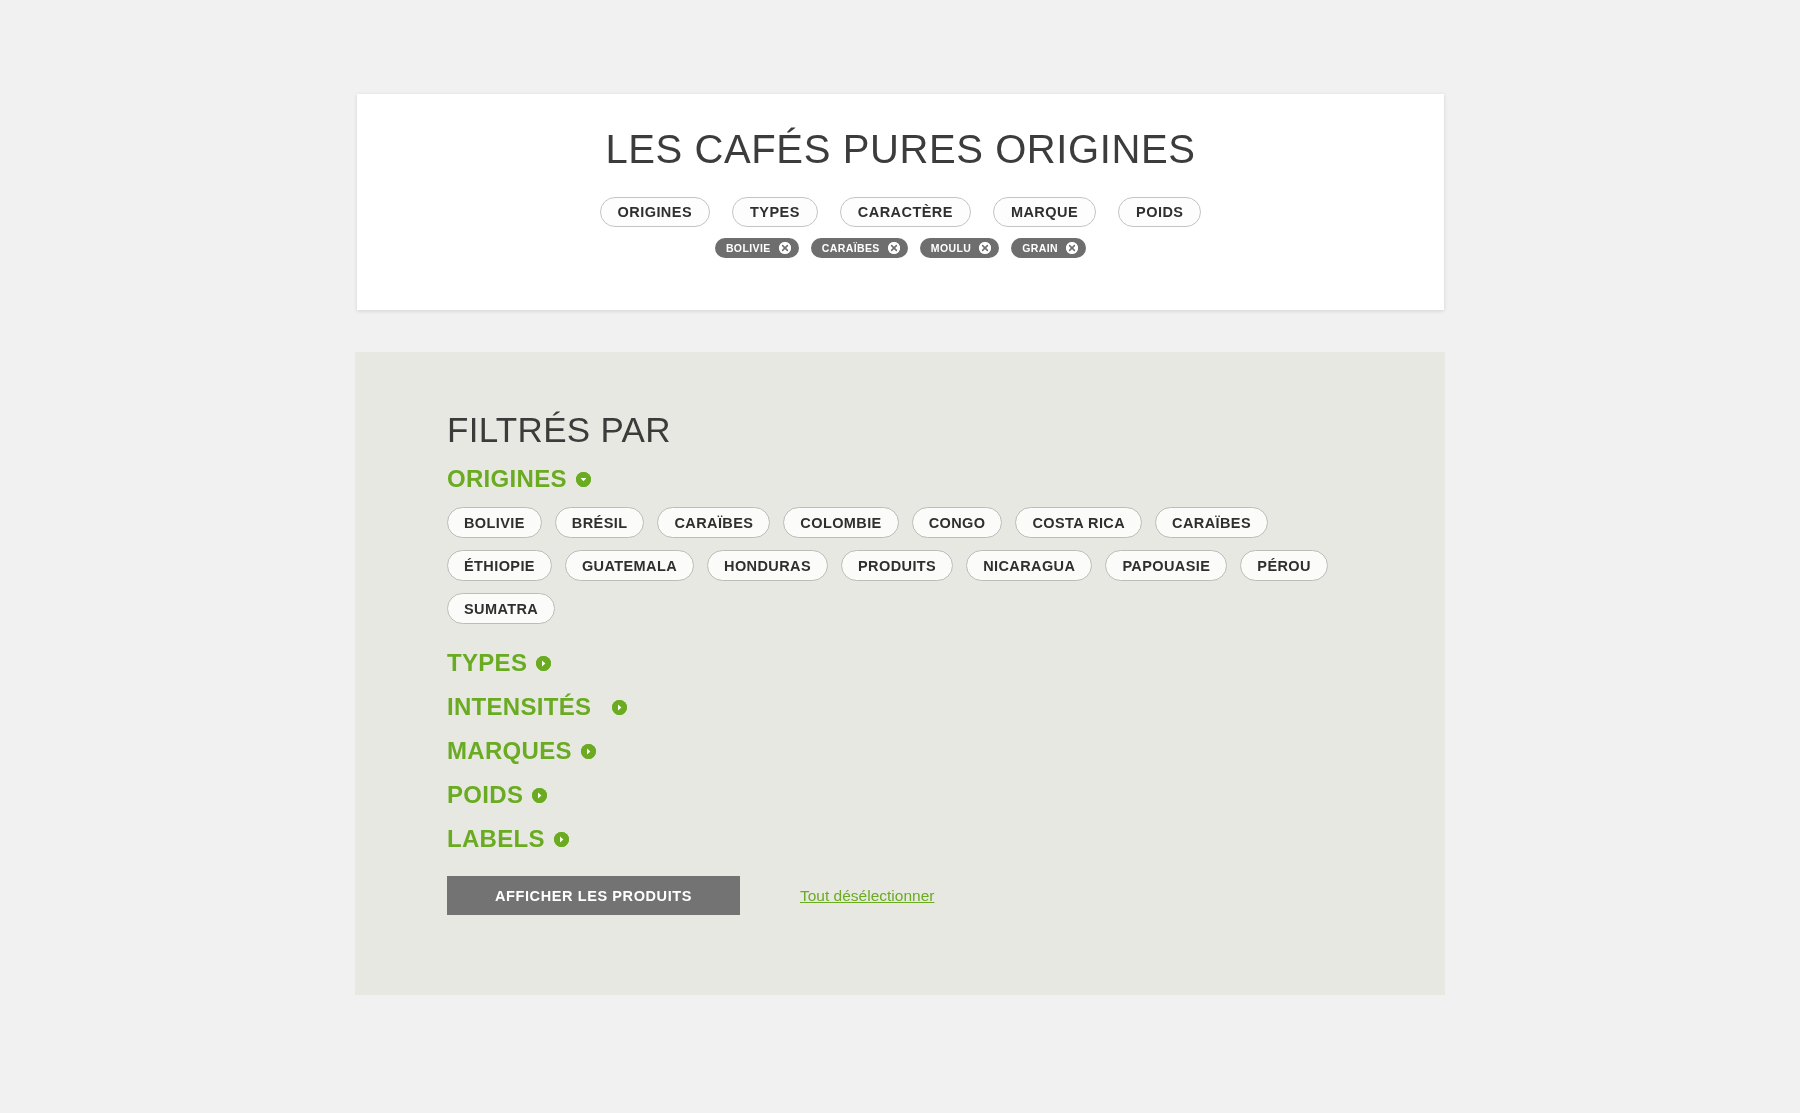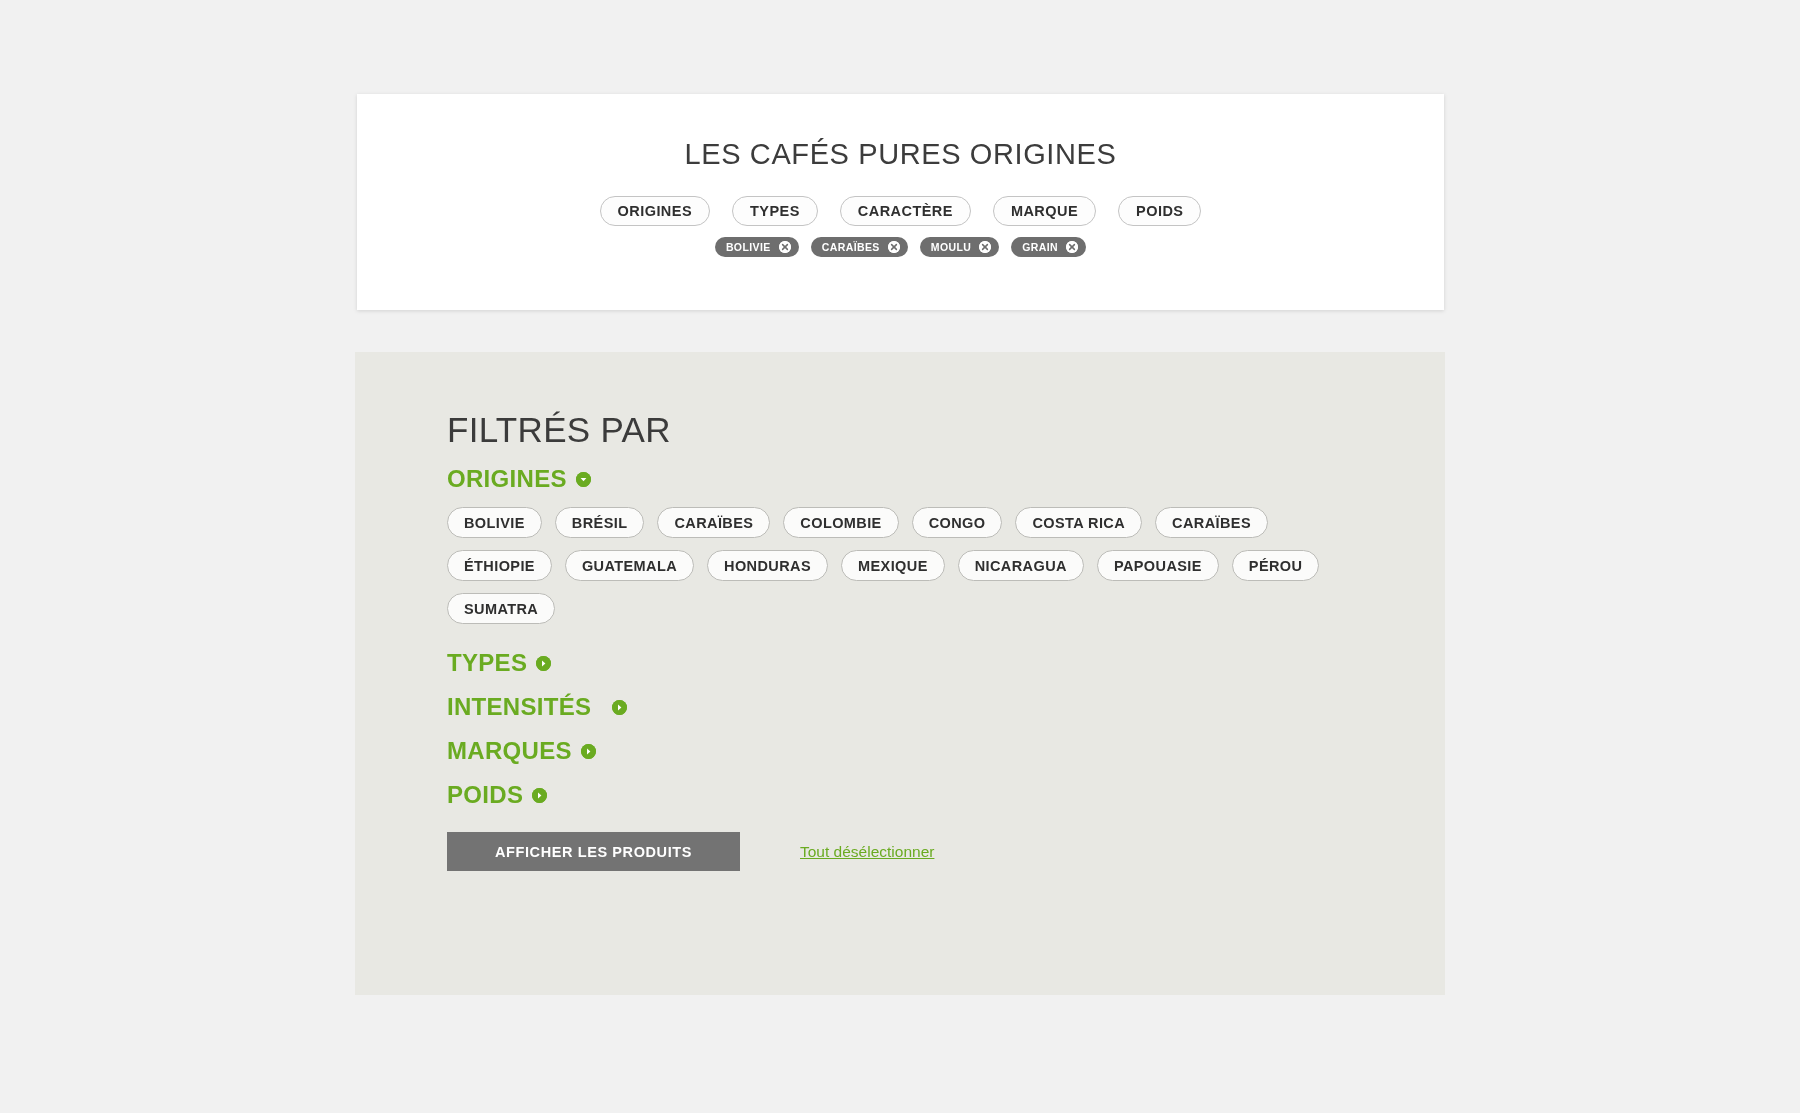--- a/index.html
+++ b/index.html
@@ -29,23 +29,23 @@
     left: 357px;
     top: 94px;
     width: 1087px;
     height: 216px;
     background: #ffffff;
     box-shadow: 0 1px 4px rgba(0,0,0,0.13);
   }
 
   .header-title {
     text-align: center;
-    margin: 12px;
+    margin: 1px;
     padding-top: 32px;
-    font-size: 29px;
+    font-size: 40px;
     font-weight: 400;
     letter-spacing: 0.6px;
     color: #3c3c3c;
     font-family: "Liberation Sans", sans-serif;
   }
 
   .header-nav {
     display: flex;
     justify-content: center;
     align-items: center;
@@ -311,21 +311,21 @@
           <button class="opt-btn">BOLIVIE</button>
           <button class="opt-btn">BRÉSIL</button>
           <button class="opt-btn">CARAÏBES</button>
           <button class="opt-btn">COLOMBIE</button>
           <button class="opt-btn">CONGO</button>
           <button class="opt-btn">COSTA RICA</button>
           <button class="opt-btn">CARAÏBES</button>
           <button class="opt-btn">ÉTHIOPIE</button>
           <button class="opt-btn">GUATEMALA</button>
           <button class="opt-btn">HONDURAS</button>
-          <button class="opt-btn">MEXIQUE</button>
+          <button class="opt-btn">PRODUITS</button>
           <button class="opt-btn">NICARAGUA</button>
           <button class="opt-btn">PAPOUASIE</button>
           <button class="opt-btn">PÉROU</button>
           <button class="opt-btn">SUMATRA</button>
         </div>
       </div>
 
       <div class="collapsed-list">
 
         <div class="filter-group">
@@ -369,20 +369,31 @@
             <span class="group-label">POIDS</span>
             <span class="toggle-icon">
               <svg width="15" height="15" viewBox="0 0 15 15" aria-hidden="true">
                 <circle cx="7.5" cy="7.5" r="7.5" fill="#6aab21"></circle>
                 <path d="M6.0 4.4 L9.4 7.5 L6.0 10.6 Z" fill="#ffffff"></path>
               </svg>
             </span>
           </div>
         </div>
 
+        <div class="filter-group">
+          <div class="group-head">
+            <span class="group-label">LABELS</span>
+            <span class="toggle-icon">
+              <svg width="15" height="15" viewBox="0 0 15 15" aria-hidden="true">
+                <circle cx="7.5" cy="7.5" r="7.5" fill="#6aab21"></circle>
+                <path d="M6.0 4.4 L9.4 7.5 L6.0 10.6 Z" fill="#ffffff"></path>
+              </svg>
+            </span>
+          </div>
+        </div>
 
       </div>
 
       <div class="actions">
         <button class="primary-btn">AFFICHER LES PRODUITS</button>
         <a class="clear-link" href="#">Tout désélectionner</a>
       </div>
 
     </div>
   </div>

